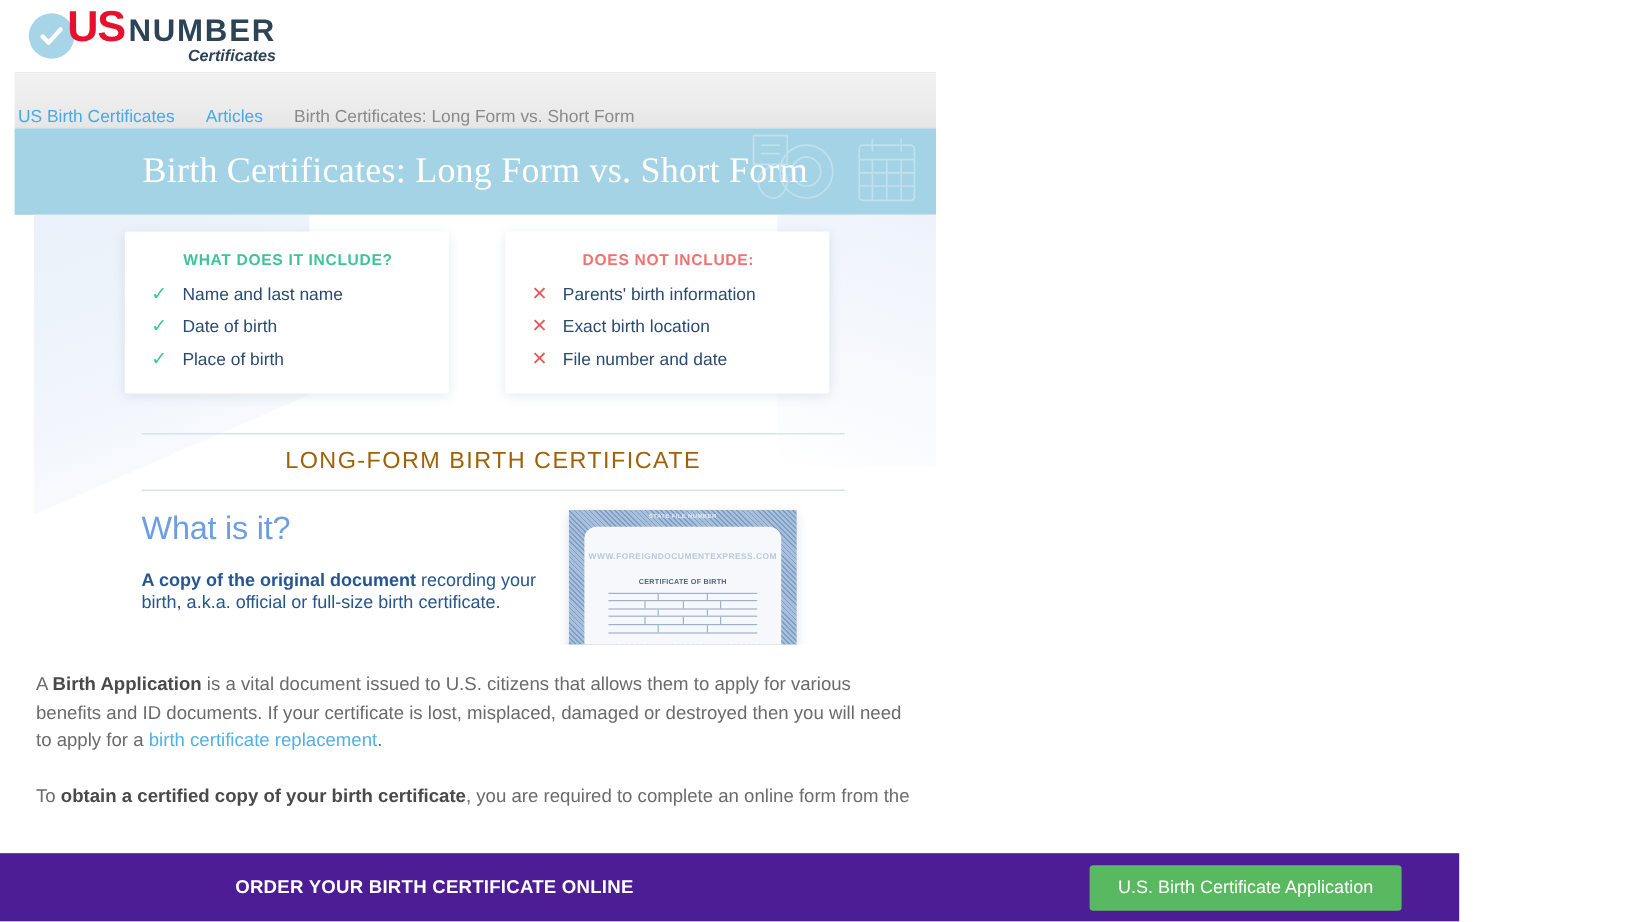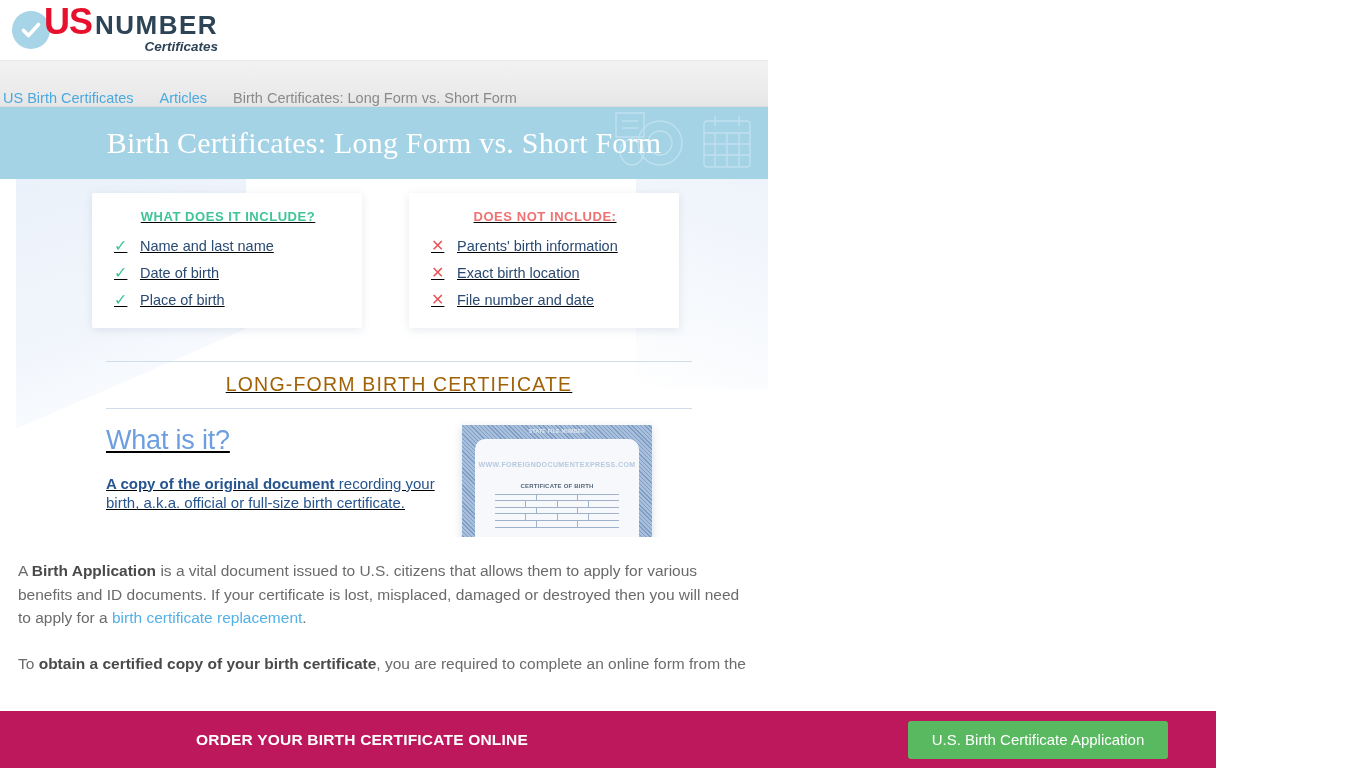--- a/index.html
+++ b/index.html
@@ -15,21 +15,21 @@
   #page {
     position: relative;
     width: 1366px;
     height: 768px;
     background: #ffffff;
   }
 
   
   .page-column {
     position: absolute;
-    top: 0; left: 0;
+    top: 0; left: 12px;
     width: 768px;
     height: 768px;
     background: #ffffff;
     overflow: hidden;
   }
 
   
   .site-header {
     height: 61px;
     background: #ffffff;
@@ -146,21 +146,20 @@
   }
 
   
   .infographic {
     position: relative;
     width: 752px;
     margin-left: 16px;
     height: 358px;
     background: #ffffff;
     overflow: hidden;
-    text-decoration: underline;
   }
   .info-bg-shape {
     position: absolute;
     top: 0; left: 0;
     width: 230px; height: 250px;
     background: linear-gradient(160deg, #eaf1fa 0%, #f2f6fc 55%, #ffffff 100%);
     clip-path: polygon(0 0, 100% 0, 100% 60%, 0 100%);
   }
   .info-bg-shape2 {
     position: absolute;
@@ -332,21 +331,21 @@
     color: #52b0e8;
     text-decoration: none;
   }
 
   
   .sticky-cta {
     position: absolute;
     left: 0; bottom: 0;
     width: 1216px;
     height: 57px;
-    background: #be185d;
+    background: #4c1d95;
     z-index: 50;
     display: flex;
     align-items: center;
   }
   .cta-text {
     position: absolute;
     left: 0;
     width: 724px;
     text-align: center;
     color: #ffffff;

